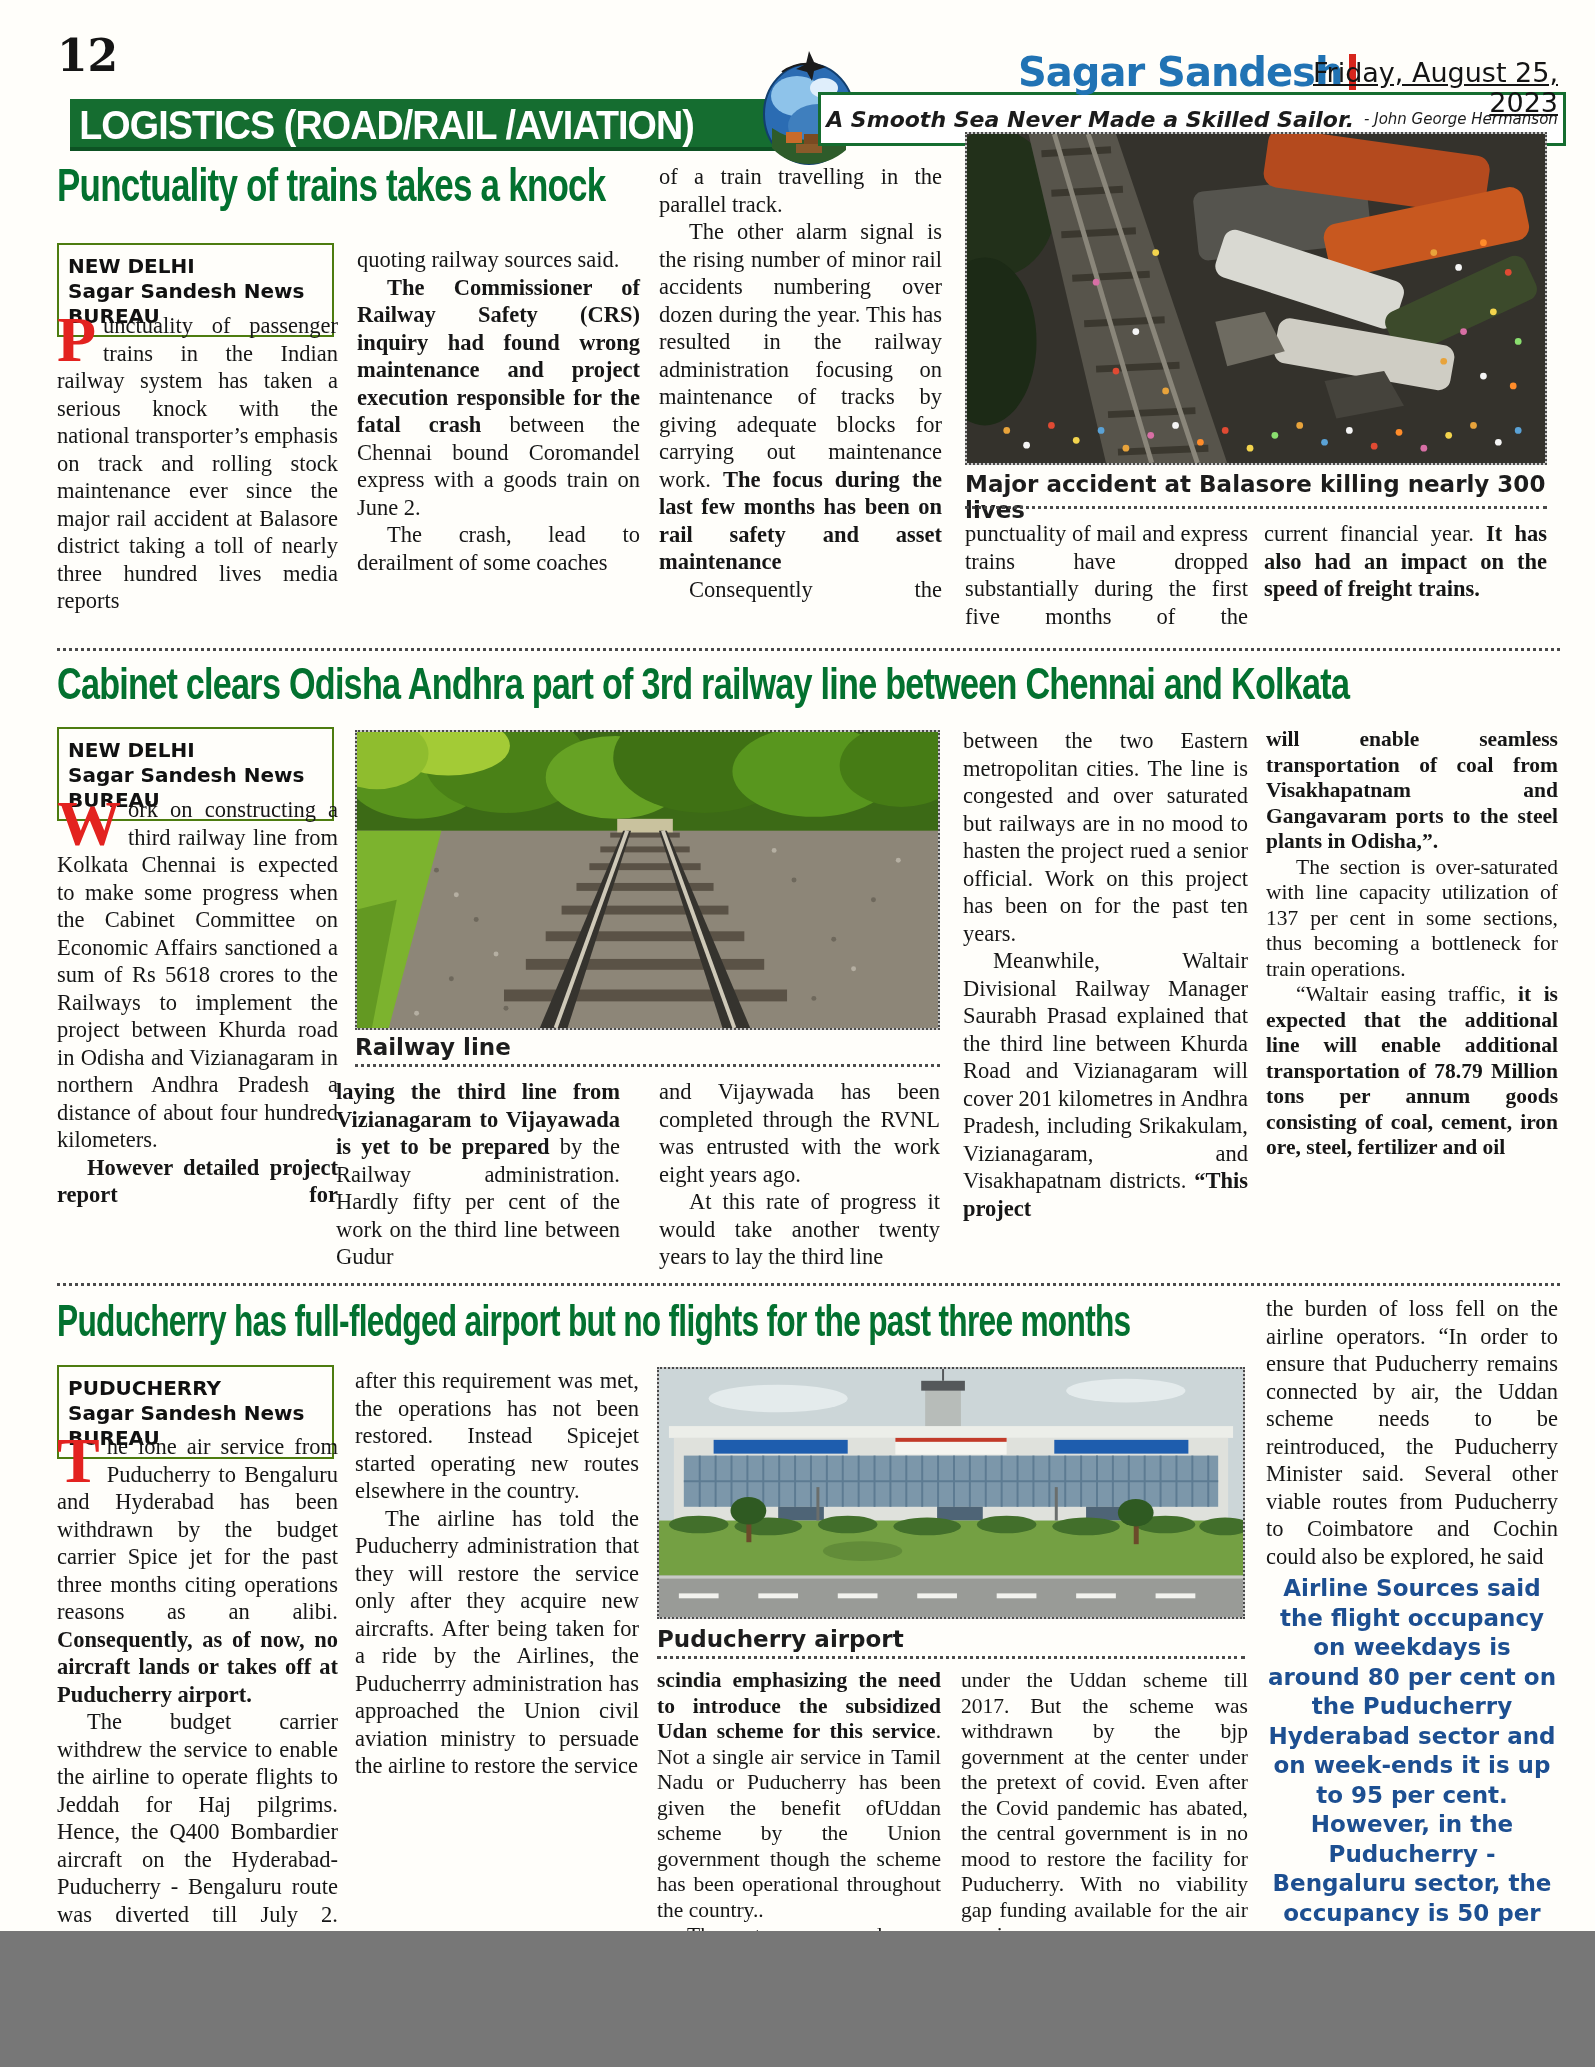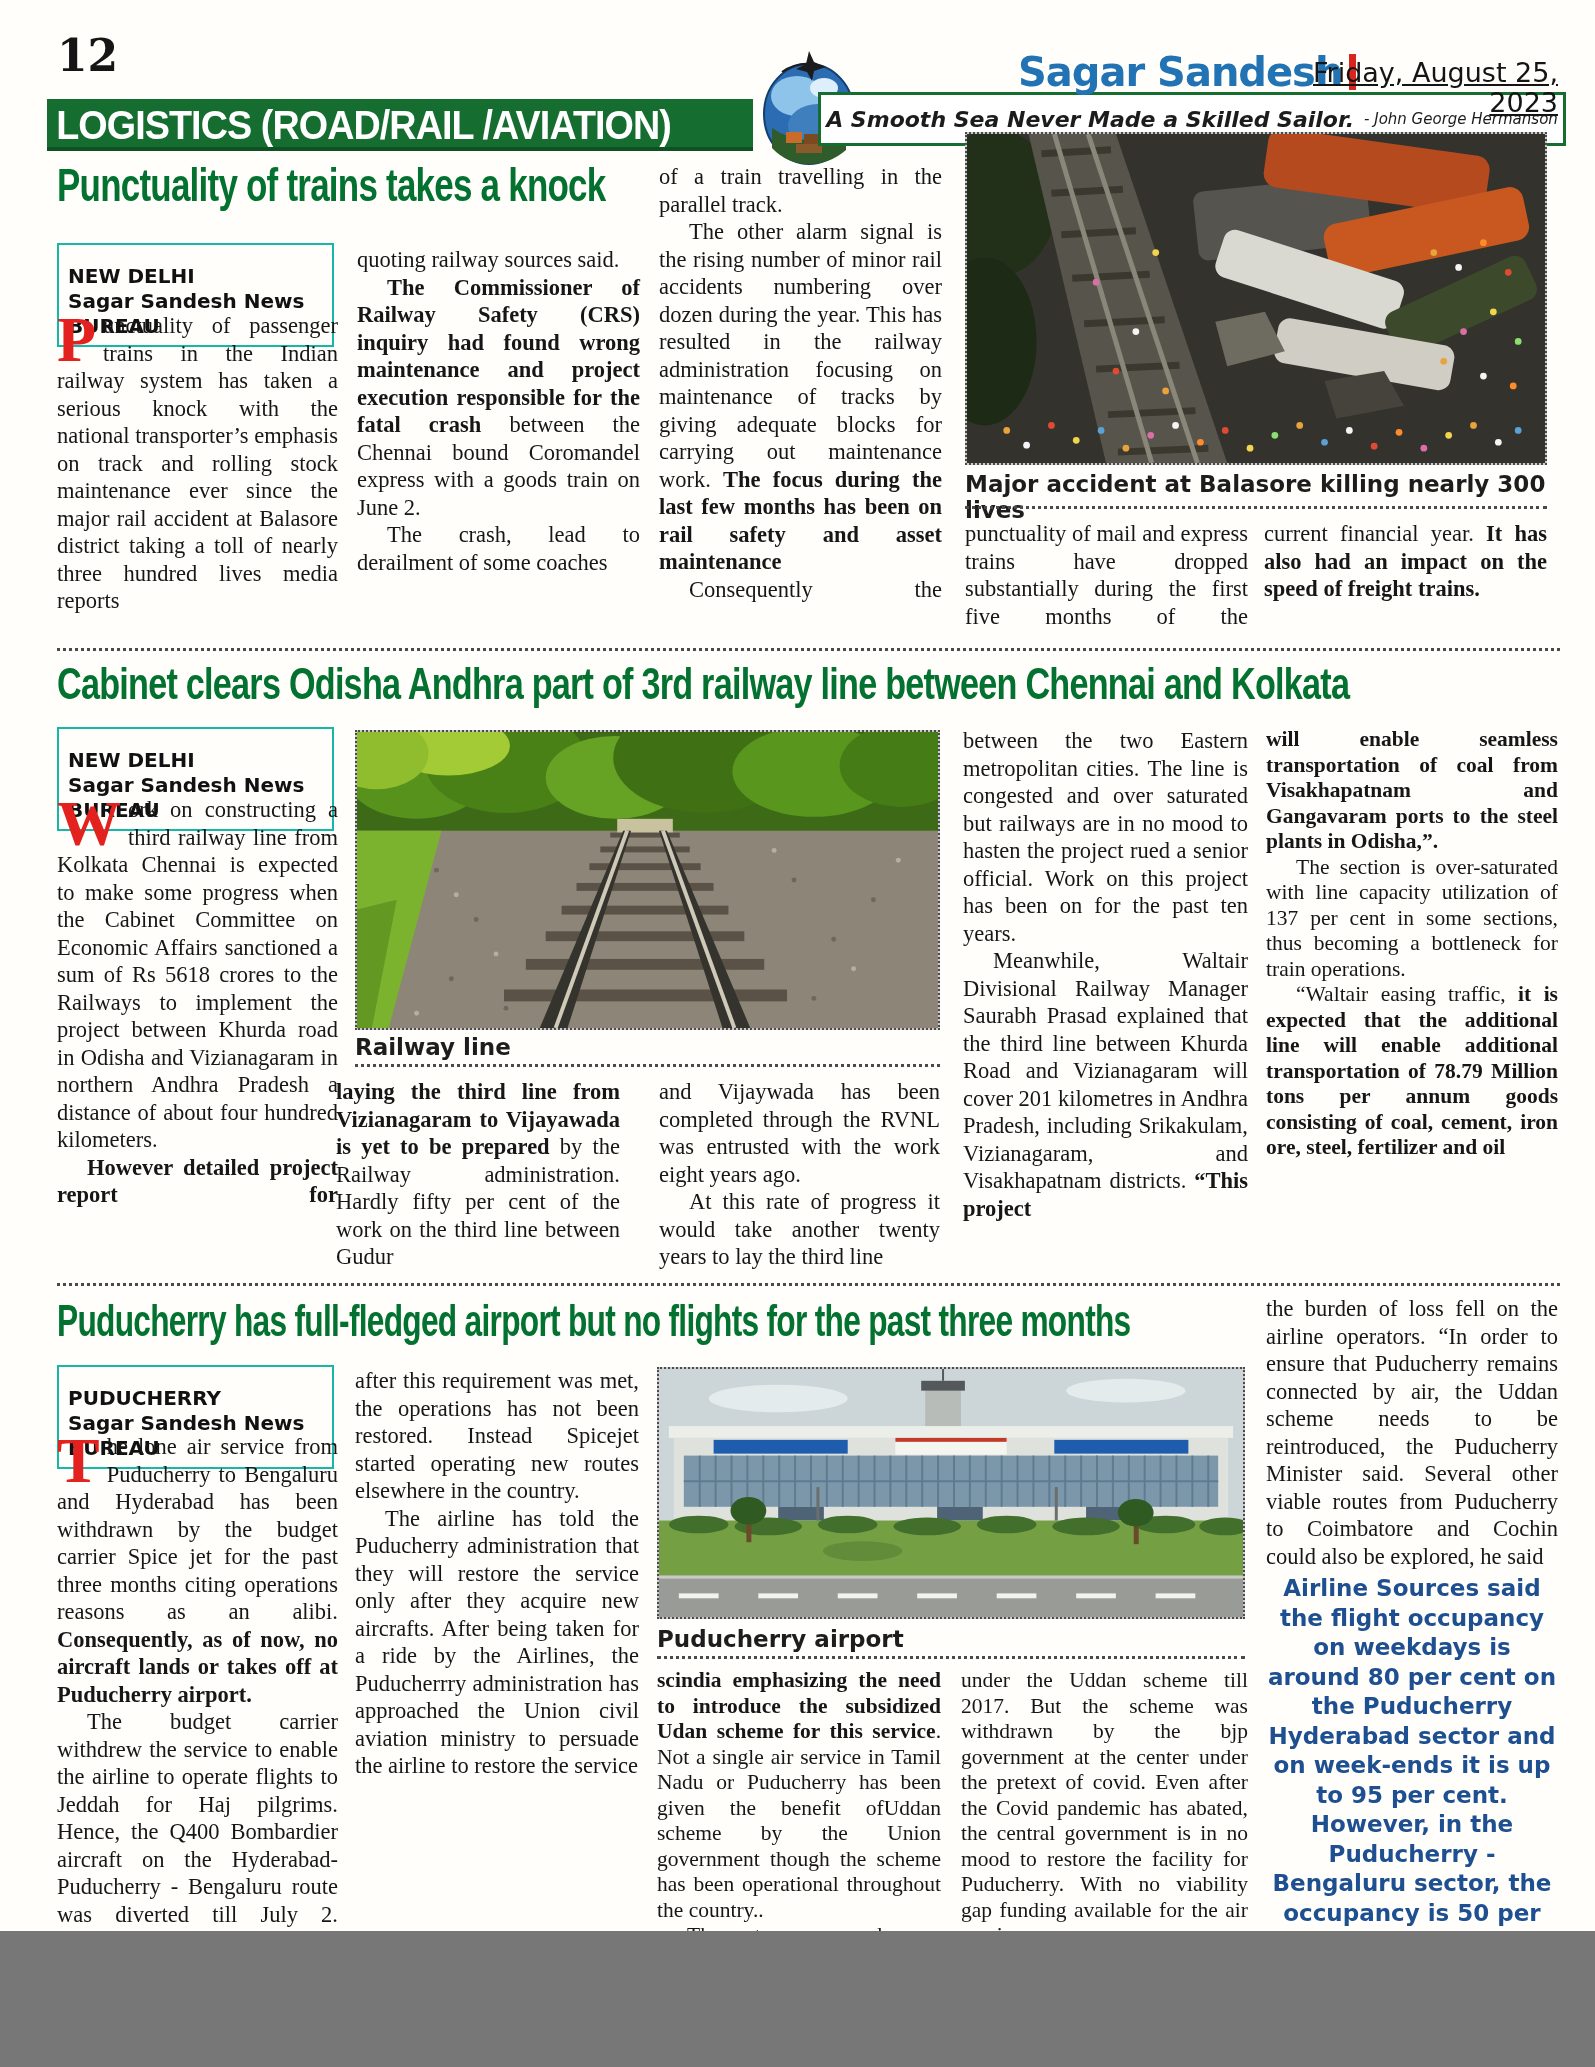--- a/index.html
+++ b/index.html
@@ -11,21 +11,21 @@
   }
   html,body{margin:0;padding:0;background:#777;}
   .page{
     position:relative;width:1595px;height:1931px;background:#fffefa;
     margin:0 auto;overflow:hidden;
     font-family:"Liberation Serif",serif;color:#191919;
   }
   
   .pageno{position:absolute;left:57px;top:34px;font:bold 44px/44px "DejaVu Serif",serif;color:#151515;}
   .banner{
-    position:absolute;left:47px;top:99px;width:706px;height:52px;
+    position:absolute;left:70px;top:99px;width:706px;height:52px;
     background:var(--green_banner);box-shadow:inset 0 -4px 0 #0d5223;
     display:flex;align-items:center;
   }
   .banner-text{
     color:#fff;font:bold 41px/41px "Liberation Sans",sans-serif;
     letter-spacing:-1px;white-space:nowrap;padding-left:10px;
     transform:scaleX(.92);transform-origin:0 50%;
   }
   .globe{position:absolute;left:752px;top:48px;width:114px;height:118px;}
   .quotebox{
@@ -45,22 +45,22 @@
     position:absolute;left:1290px;top:58px;width:268px;text-align:right;
     font:27px/30px "DejaVu Sans",sans-serif;color:#141414;text-decoration:underline;
   }
   
   .headline{
     position:absolute;color:var(--green_headline);
     font-family:"Liberation Sans",sans-serif;font-weight:bold;
     letter-spacing:-1px;white-space:nowrap;transform-origin:0 0;
   }
   .dlbox{
-    position:absolute;width:277px;box-sizing:border-box;border:2px solid #14b8a6;
-    padding:19px 9px 6px 9px;background:#fffefa;
+    position:absolute;width:277px;box-sizing:border-box;border:2px solid #4d7c0f;
+    padding:9px 9px 6px 9px;background:#fffefa;
     font:bold 20px/25px "DejaVu Sans",sans-serif;color:#111;
   }
   .col{position:absolute;}
   .para{
     font-size:22.5px;line-height:27.5px;text-align:justify;margin:0;color:#161616;
   }
   .ind{text-indent:30px;}
   .jlast{text-align-last:justify;}
   .small .para{font-size:21.5px;line-height:25.5px;}
   .para b{font-weight:bold;}

